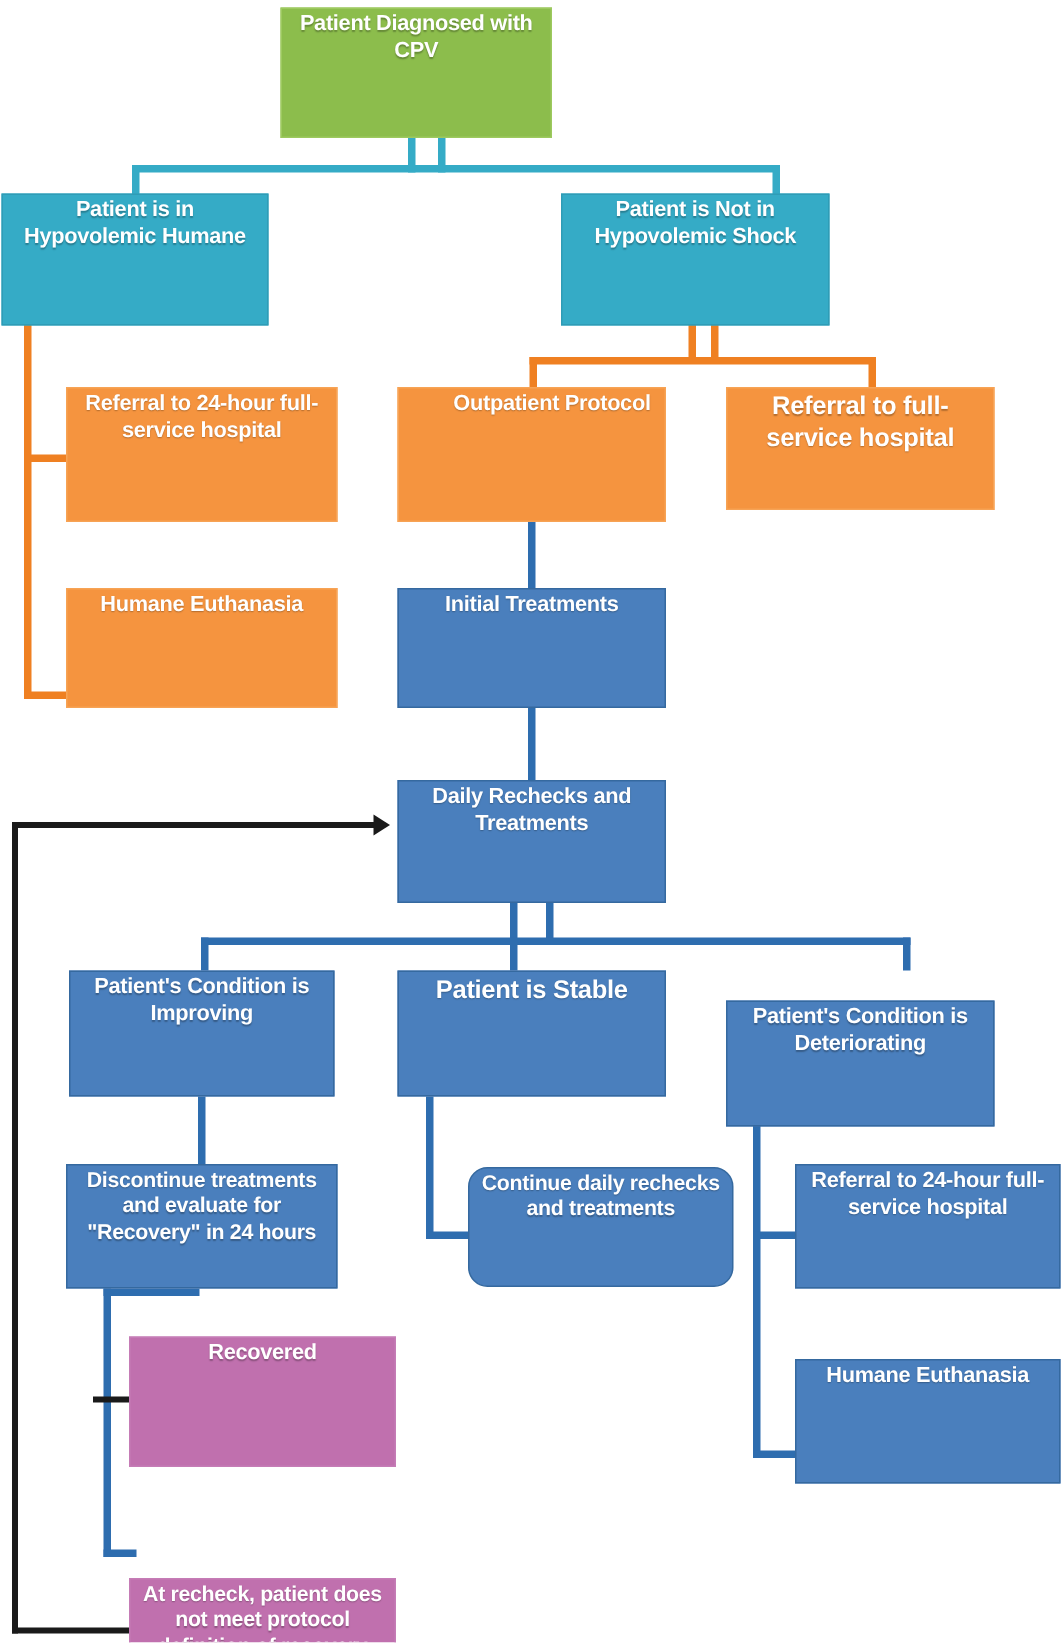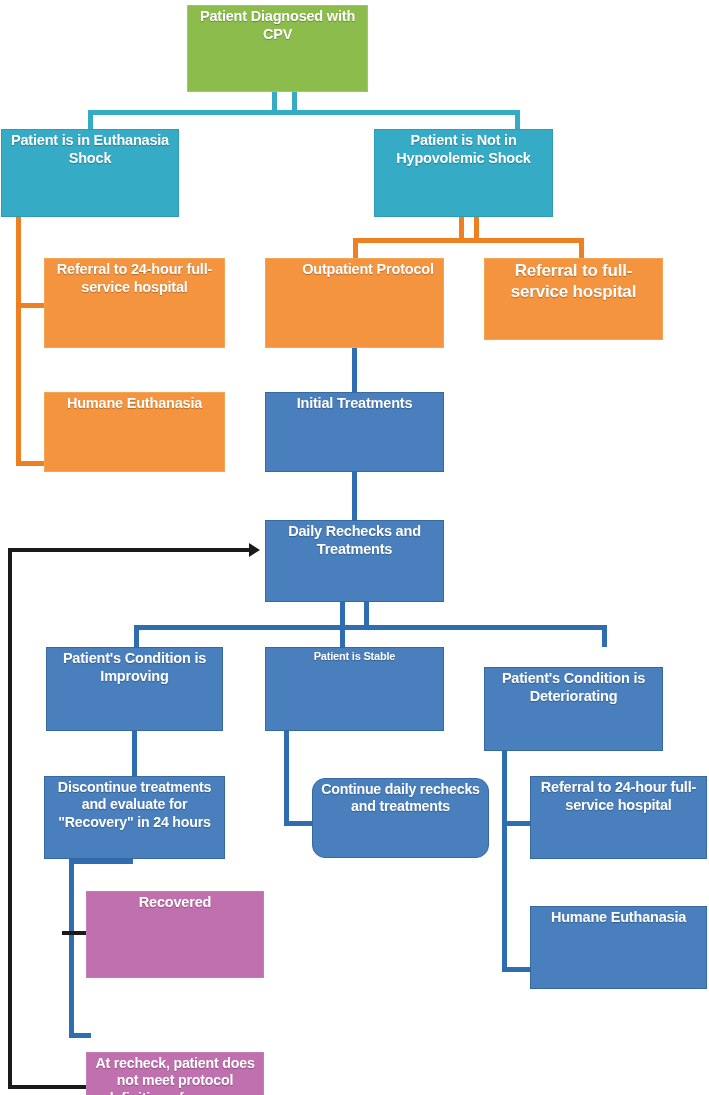--- a/index.html
+++ b/index.html
@@ -105,21 +105,21 @@
   <div class="ln c-black" style="left:8px; top:548px; width:243px; height:4px;"></div>
   <div class="arrowhead" style="left:249px; top:543px;"></div>
 
   <div class="ln c-black" style="left:62px; top:931px; width:25px; height:4px;"></div>
 
   <div class="node n-green" style="left:187px; top:5px; width:181px; height:87px; font-size:14.5px;">
     <span>Patient Diagnosed with CPV</span>
   </div>
 
   <div class="node n-teal" style="left:1px; top:129px; width:178px; height:88px; font-size:14.5px;">
-    <span>Patient is in Euthanasia Shock</span>
+    <span>Patient is in Hypovolemic Humane</span>
   </div>
 
   <div class="node n-teal" style="left:374px; top:129px; width:179px; height:88px; font-size:14.5px;">
     <span>Patient is Not in Hypovolemic Shock</span>
   </div>
 
   <div class="node n-orange" style="left:44px; top:258px; width:181px; height:90px; font-size:14.5px;">
     <span>Referral to 24-hour full-service hospital</span>
   </div>
 
@@ -140,21 +140,21 @@
   </div>
 
   <div class="node n-blue" style="left:46px; top:647px; width:177px; height:84px; font-size:14.5px;">
     <span>Patient's Condition is Improving</span>
   </div>
 
   <div class="node n-blue" style="left:265px; top:520px; width:179px; height:82px; font-size:14.5px;">
     <span>Daily Rechecks and Treatments</span>
   </div>
 
-  <div class="node n-blue" style="left:265px; top:647px; width:179px; height:84px; font-size:11px;">
+  <div class="node n-blue" style="left:265px; top:647px; width:179px; height:84px; font-size:17px;">
     <span>Patient is Stable</span>
   </div>
 
   <div class="node n-blue" style="left:484px; top:647px; width:179px; height:84px; font-size:14.5px;margin-top:20px;">
     <span>Patient's Condition is Deteriorating</span>
   </div>
 
   <div class="node n-blue" style="left:44px; top:776px; width:181px; height:83px; font-size:14.2px;">
     <span>Discontinue treatments and evaluate for "Recovery" in 24 hours</span>
   </div>

